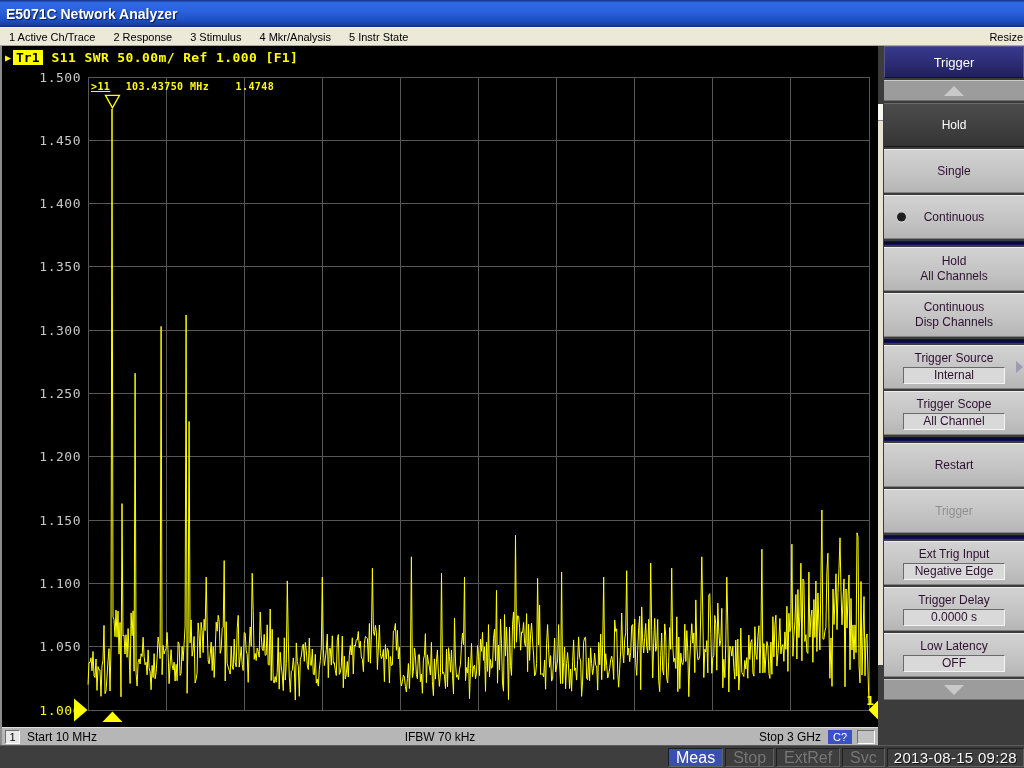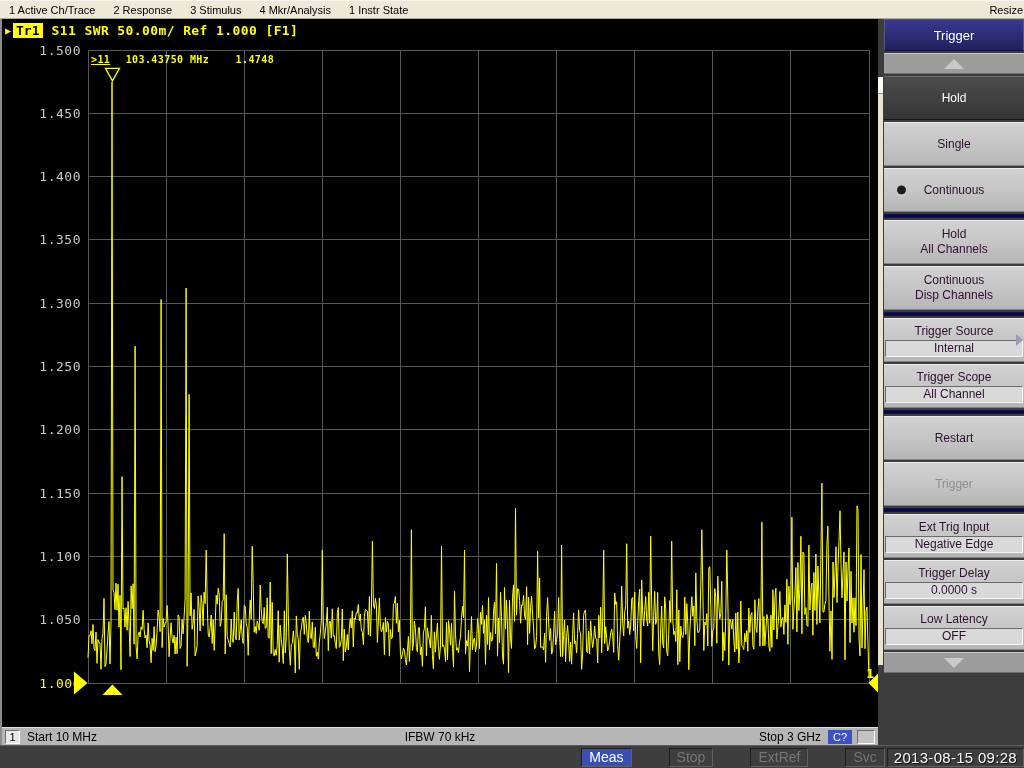--- a/index.html
+++ b/index.html
@@ -74,56 +74,59 @@
     border-top:10px solid #c9c9c9; }
   .sk-key { height:44px; flex:0 0 44px; margin-top:2px; position:relative;
     background:linear-gradient(180deg,#d2d2d2 0%,#c3c3c3 60%,#b5b5b5 100%);
     border-top:1px solid #ececec; border-bottom:1px solid #818181;
     color:#2e1030; font-size:12px;
     display:flex; flex-direction:column; align-items:center; justify-content:center; }
   .sk-key .line { line-height:15px; }
   .sk-key.selected { background:linear-gradient(180deg,#4c4c4c 0%,#353535 100%);
     color:#fff; border-top:1px solid #6a6a6a; border-bottom:1px solid #151515; }
   .sk-key.disabled { color:#8f8f8f; }
-  .sk-valuebox { width:138px; height:17px; margin-top:1px; background:#d9d9d9;
+  .sk-valuebox { width:102px; height:17px; margin-top:1px; background:#d9d9d9;
     border:1px solid; border-color:#6a6a6a #f4f4f4 #f4f4f4 #6a6a6a;
     display:flex; align-items:center; justify-content:center;text-align:center; }
   .sk-bullet { position:absolute; left:13px; top:50%; transform:translateY(-50%);
     width:9px; height:9px; border-radius:50%; background:#1e1e1e;
     box-shadow:0 1px 0 #e6e6e6; }
   .sk-subarrow { position:absolute; right:1px; top:50%; transform:translateY(-50%);
     width:0; height:0; border-top:6px solid transparent; border-bottom:6px solid transparent;
     border-left:7px solid #9b9bb4; }
   .sk-sep { height:4px; flex:0 0 4px; margin-top:2px;
     background:linear-gradient(180deg,#14146a 0%,#05052a 50%,#14146a 100%); }
   .sk-filler { flex:1; background:#3c3c3c; margin-top:2px; }
 
   
   .statusbar { height:23px; flex:0 0 23px; background:#3e3e3e; border-top:1px solid #5c5c5c;
     display:flex; align-items:center; justify-content:flex-end; padding-right:0; }
-  .st-item { height:19px; line-height:17px; padding:0 7px; margin-right:2px; font-size:14px;
-    color:#767676; background:#3e3e3e; border:1px solid; border-color:#1f1f1f #616161 #616161 #1f1f1f;margin-left:35px; }
+  .st-item { height:19px; line-height:17px; padding:0 7px; margin-right:2px; font-size:16px;
+    color:#767676; background:#3e3e3e; border:1px solid; border-color:#1f1f1f #616161 #616161 #1f1f1f; }
   .st-item.active { background:#3a4fb0; color:#fff; }
   .st-date { height:19px; line-height:17px; padding:0 6px; font-size:15px; color:#fafafa;
     border:1px solid; border-color:#1f1f1f #616161 #616161 #1f1f1f; text-shadow:1px 1px 0 #111;
     letter-spacing:0.3px; }
 </style>
 </head>
 <body>
 
 <div class="app">
 
+  <div class="titlebar">
+    <span class="title">E5071C Network Analyzer</span>
+  </div>
 
   <div class="menubar">
     <span id="menu-items" style="display:flex;">
         <span class="mi">1 Active Ch/Trace</span>
         <span class="mi">2 Response</span>
         <span class="mi">3 Stimulus</span>
         <span class="mi">4 Mkr/Analysis</span>
-        <span class="mi">1 Instr State</span>
+        <span class="mi">5 Instr State</span>
       </span>
     <span class="spacer"></span>
     <span class="mi resize">Resize</span>
   </div>
 
   <div class="content">
 
     <div class="display">
 
       <div class="trace-header">

